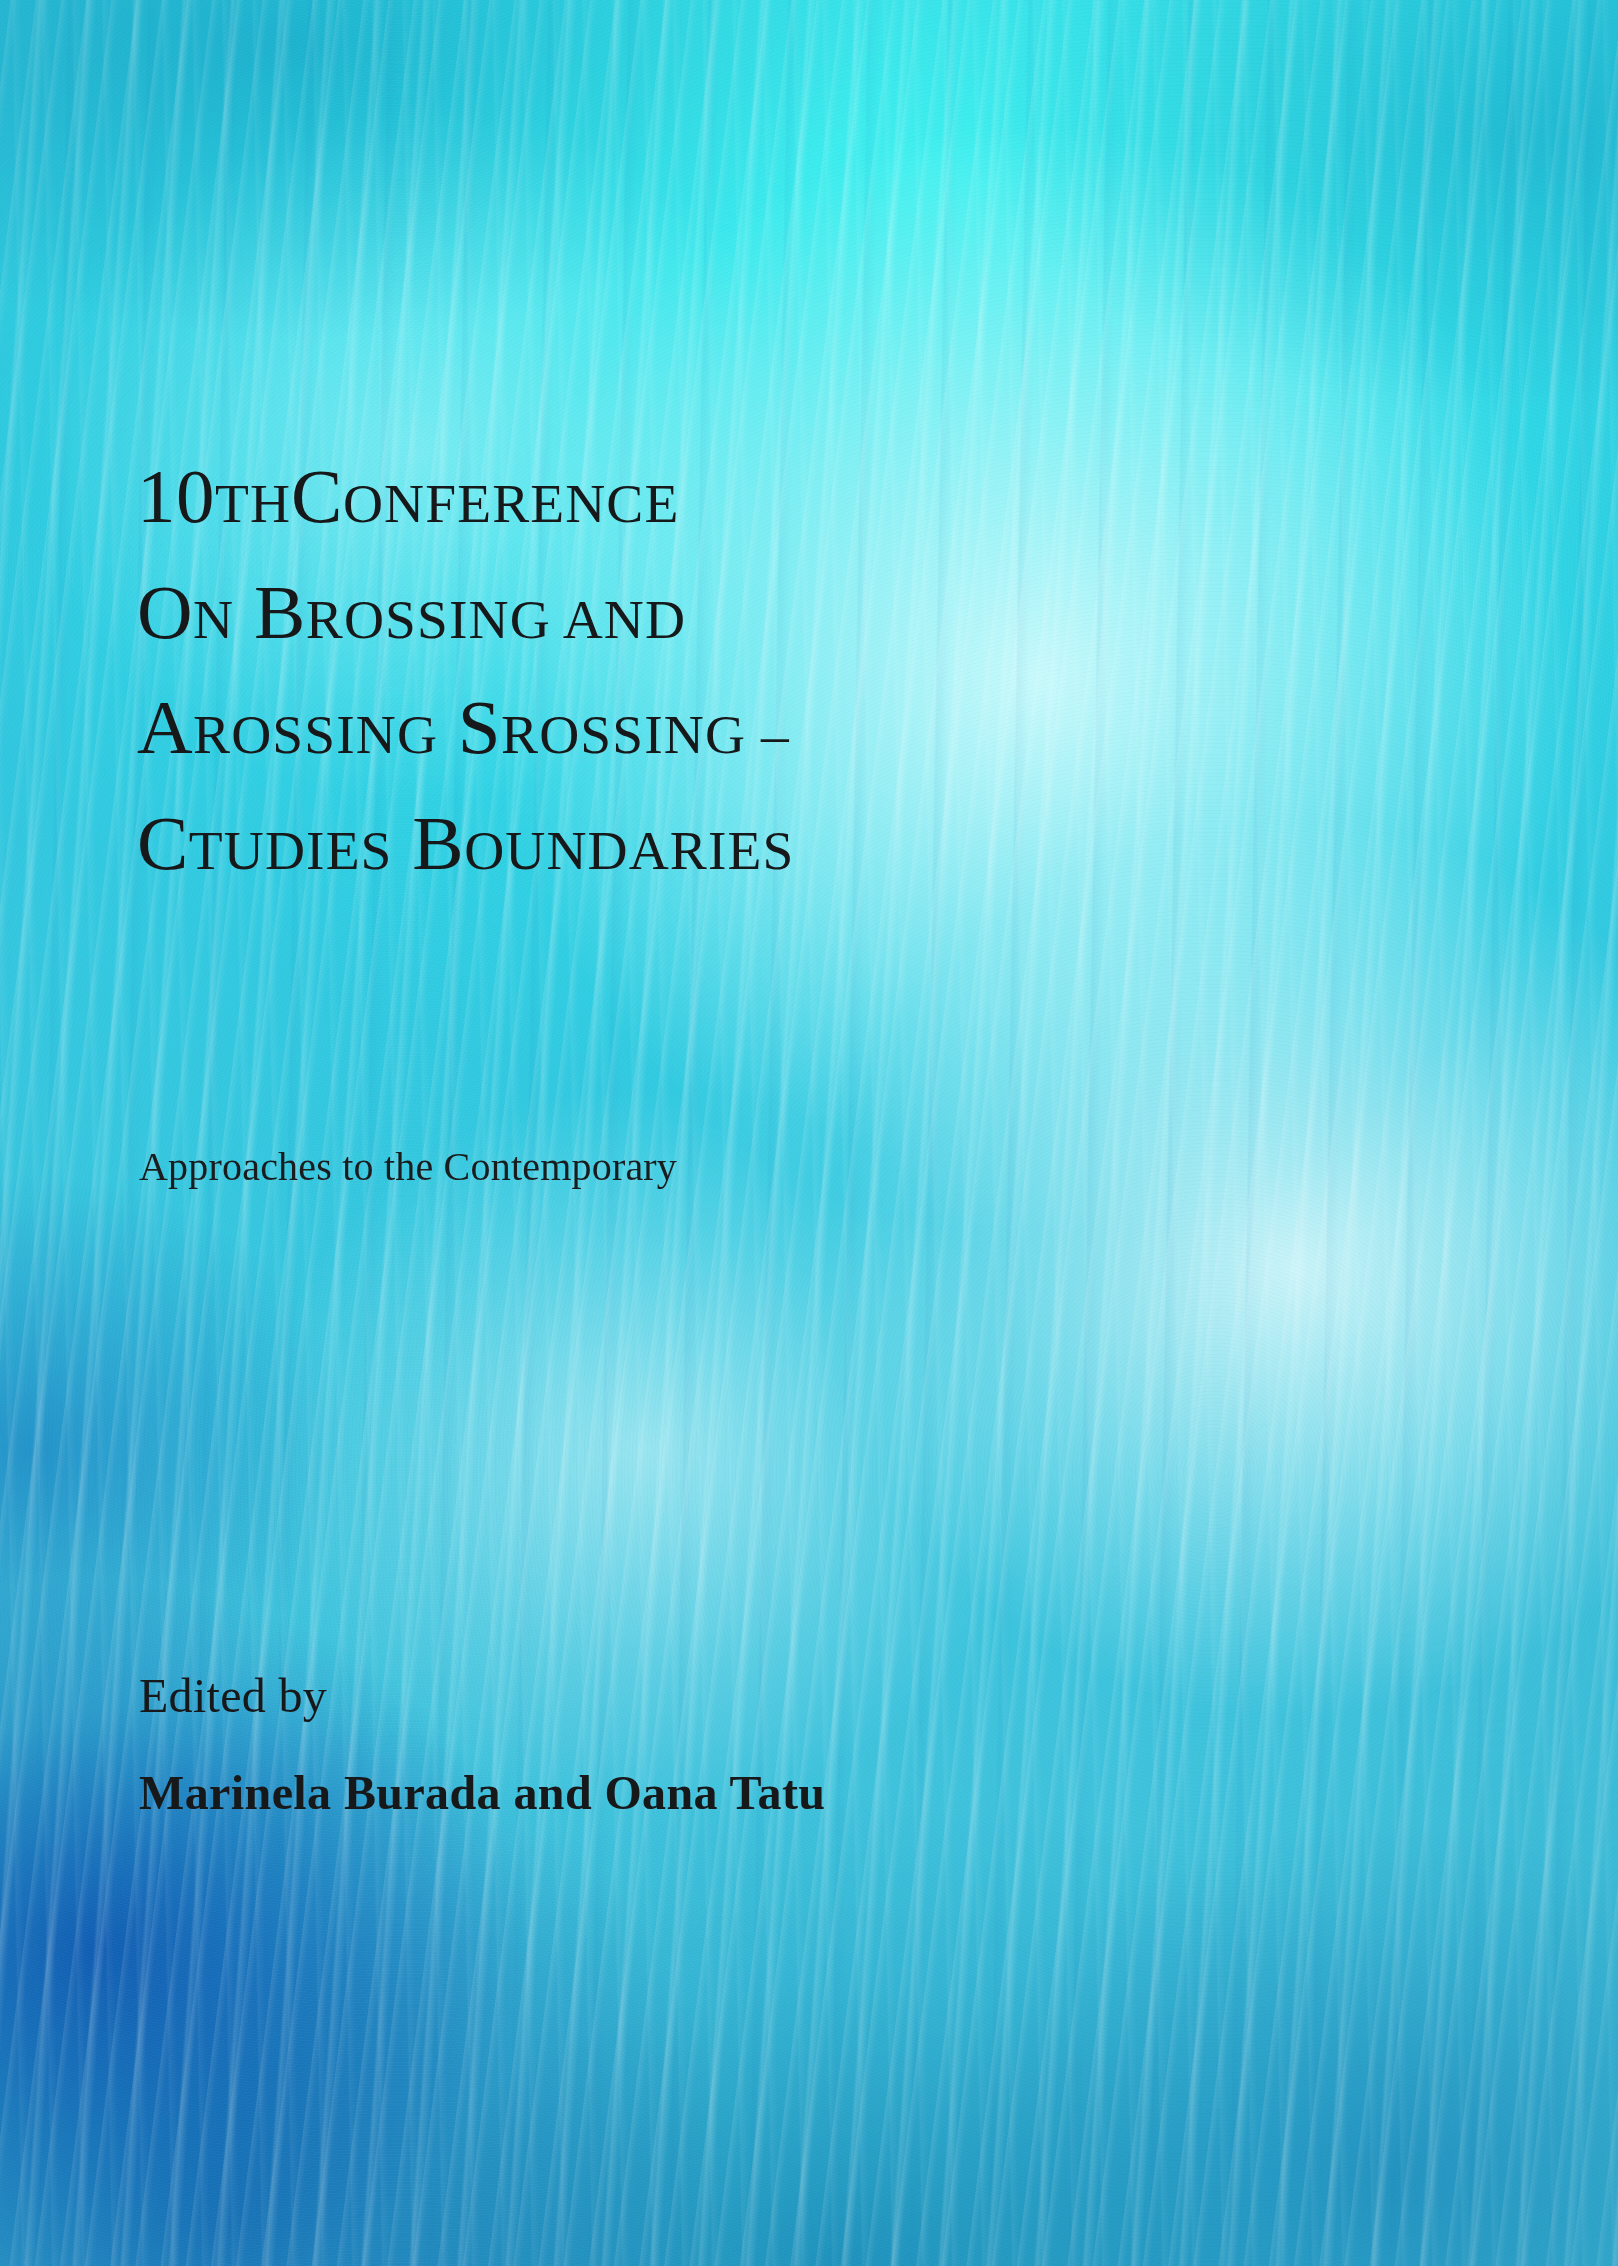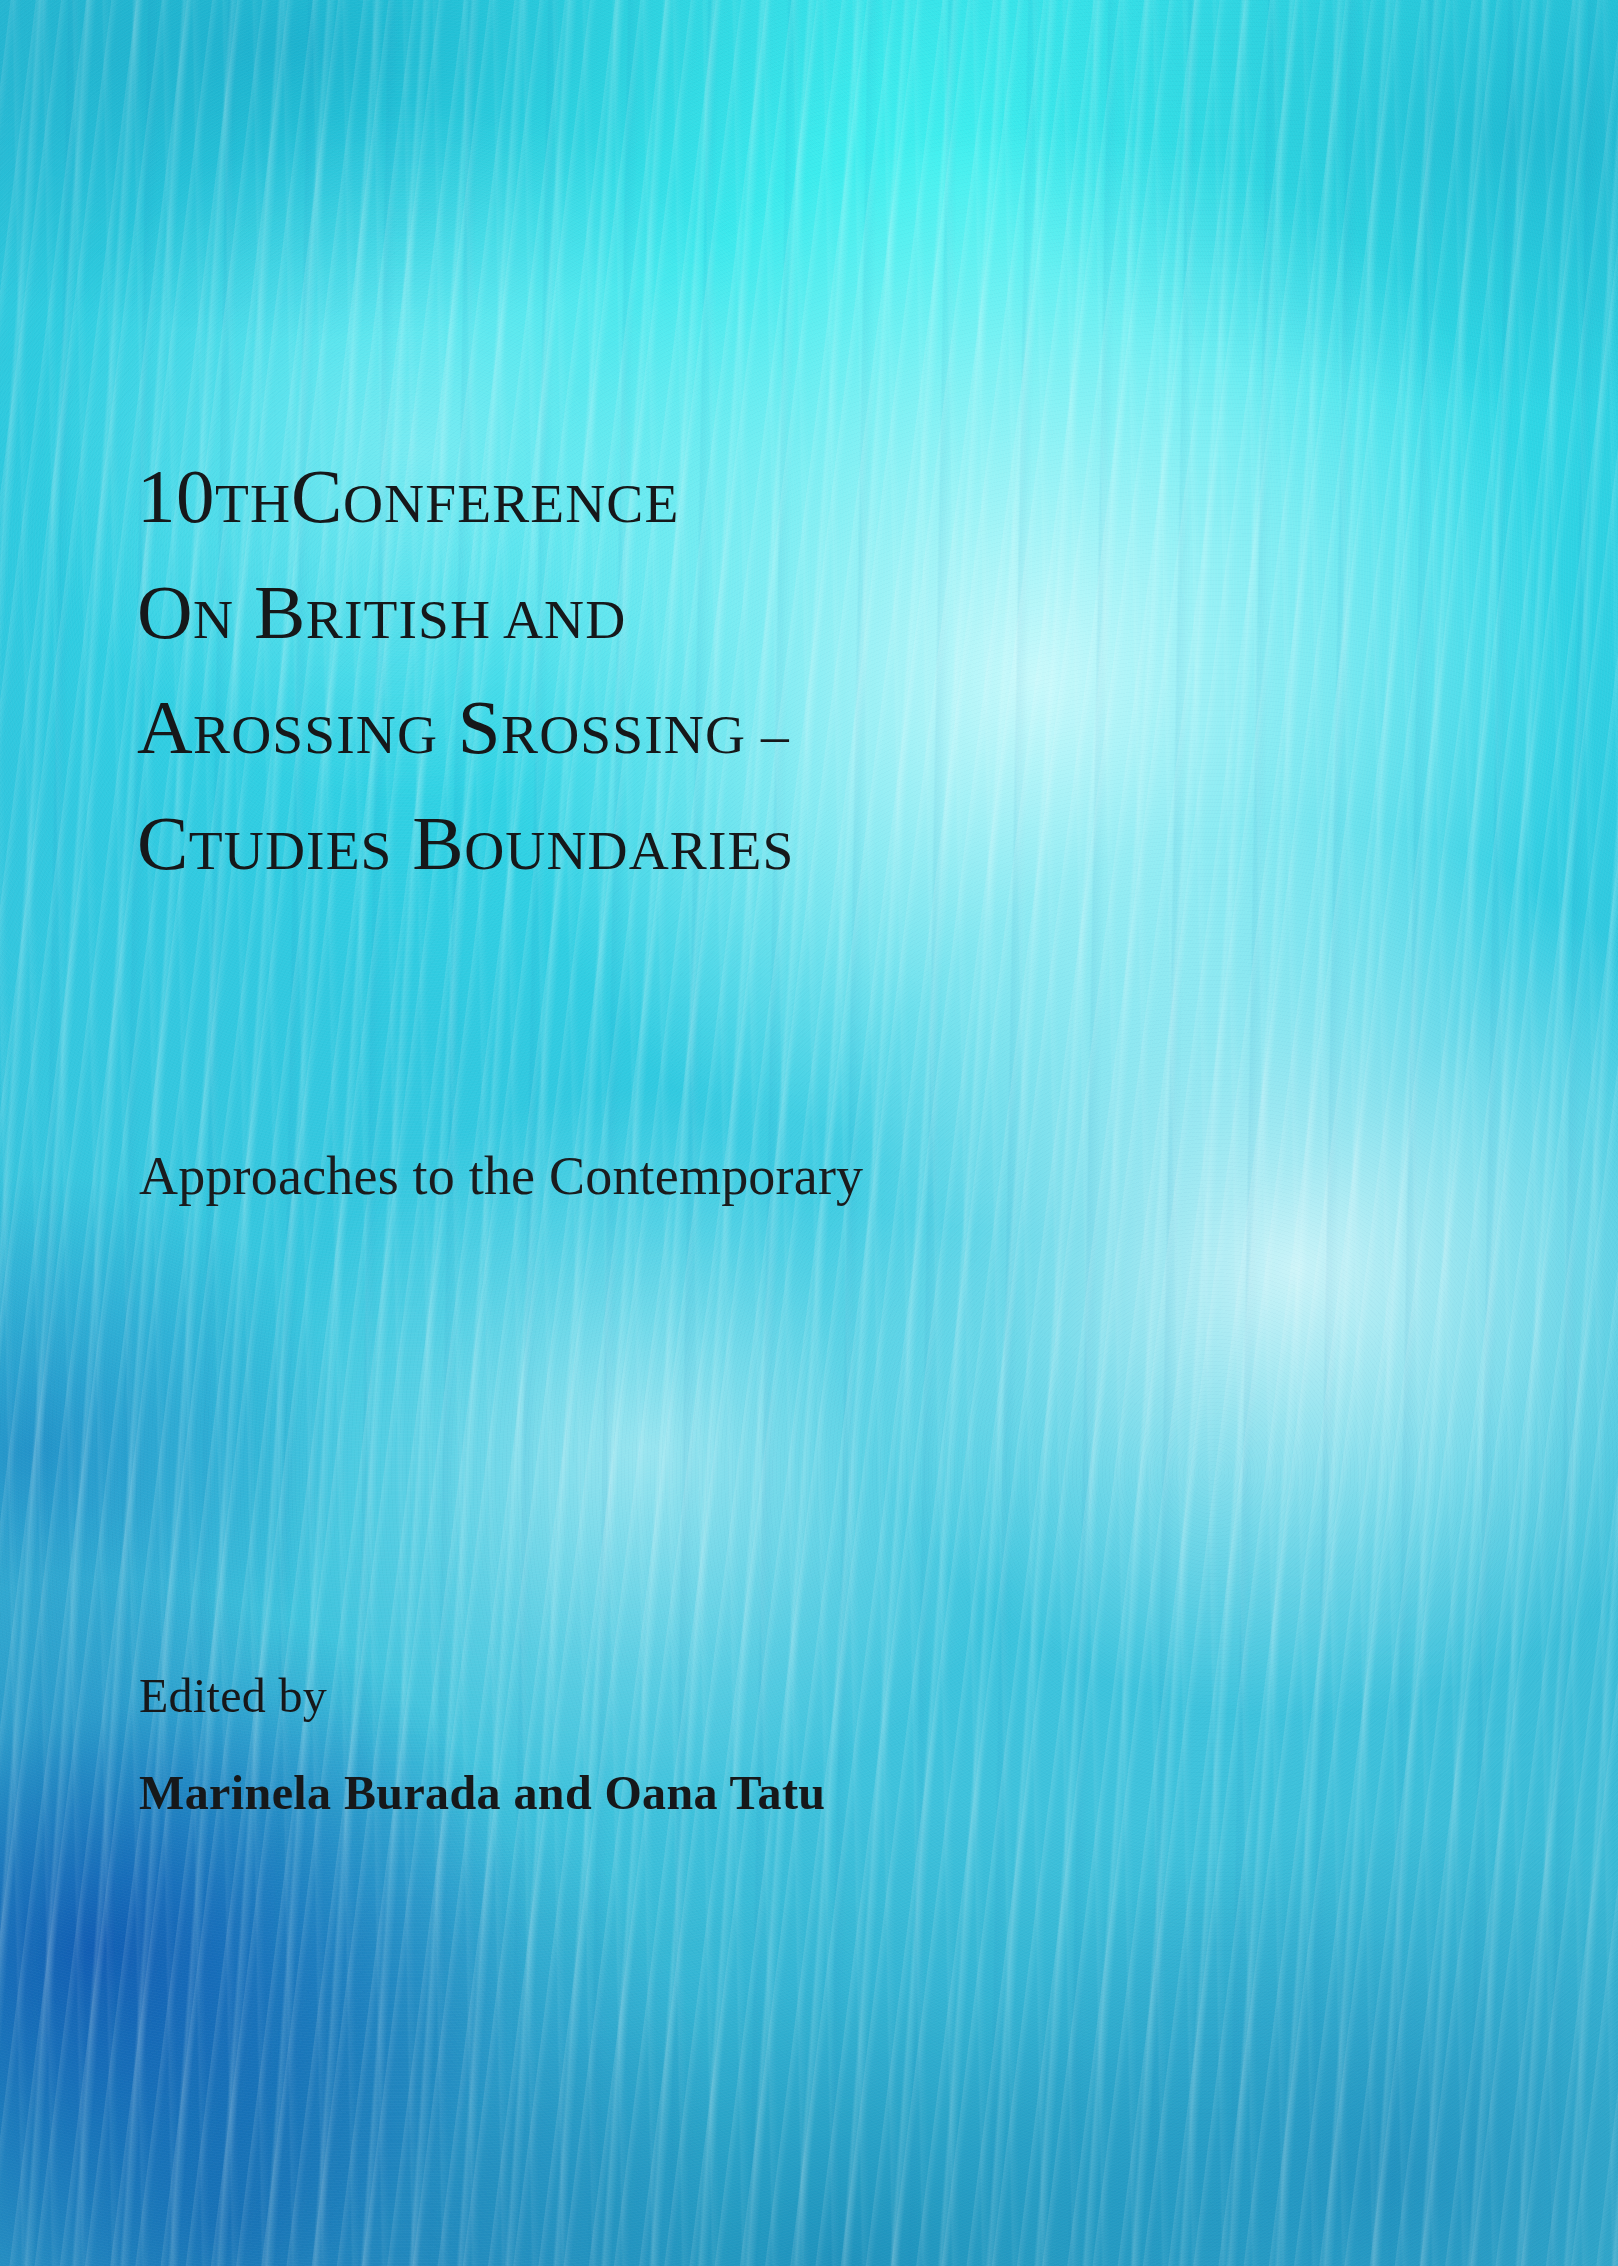--- a/index.html
+++ b/index.html
@@ -167,21 +167,21 @@
 
   .subtitle-block {
     position: absolute;
     left: 139px;
     right: 137px;
     top: 1140px;
   }
   .subtitle-line {
     color: #1a1c1e;
     font-family: "Liberation Serif", serif;
-    font-size: 54px;
+    font-size: 40px;
     line-height: 1.36;
     letter-spacing: 0.2px;
   }
 
   .editor-block {
     position: absolute;
     left: 139px;
     top: 1665px;
   }
   .edited-by {
@@ -214,21 +214,21 @@
   <div class="bg-layer bg-mottle"></div>
   <div class="bg-layer bg-streaks"></div>
   <div class="bg-layer bg-streaks-2"></div>
   <div class="bg-layer bg-grain"></div>
   <div class="bg-layer bg-vignette"></div>
 
   <div class="content">
 
     <div class="title-block">
       <div class="title-line"><span>10</span><span class="sc">TH</span><span>C</span><span class="sc">ONFERENCE</span></div>
-      <div class="title-line"><span>O</span><span class="sc">N</span><span> B</span><span class="sc">RITISH AND</span></div>
+      <div class="title-line"><span>O</span><span class="sc">N</span><span> B</span><span class="sc">ROSSING AND</span></div>
       <div class="title-line"><span>A</span><span class="sc">ROSSING</span><span> S</span><span class="sc">ROSSING –</span></div>
       <div class="title-line"><span>C</span><span class="sc">TUDIES</span><span> B</span><span class="sc">OUNDARIES</span></div>
     </div>
 
     <div class="subtitle-block">
       <div class="subtitle-line">Approaches to the Contemporary</div>
     </div>
 
     <div class="editor-block">
       <div class="edited-by">Edited by</div>

